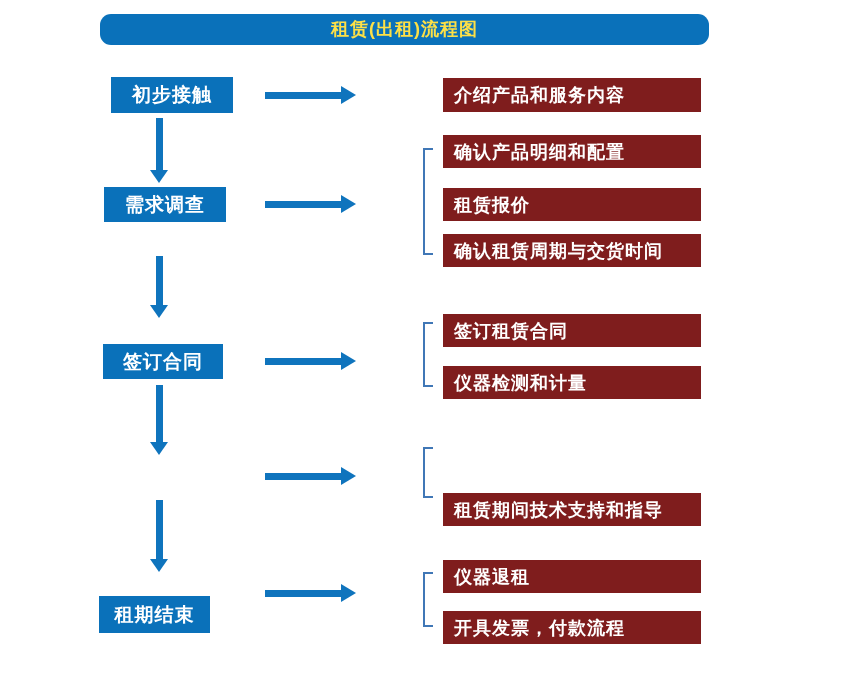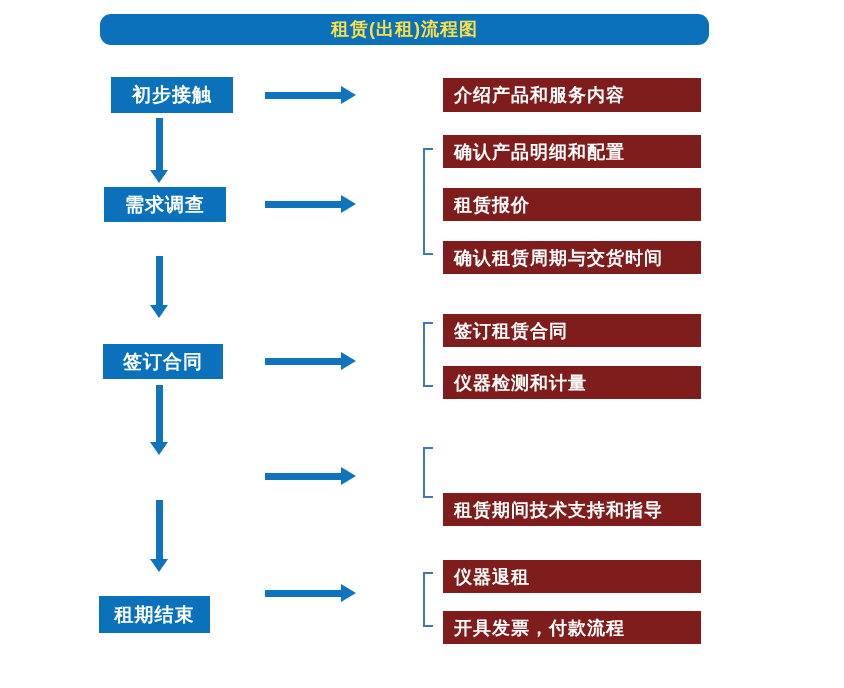--- a/index.html
+++ b/index.html
@@ -144,20 +144,20 @@
   </div>
 
   <div class="bracket" style="top:148px; height:107px;"></div>
   <div class="bracket" style="top:322px; height:65px;"></div>
   <div class="bracket" style="top:447px; height:51px;"></div>
   <div class="bracket" style="top:572px; height:55px;"></div>
 
   <div class="rbox" style="top:78px; height:34px;">介绍产品和服务内容</div>
   <div class="rbox" style="top:135px;">确认产品明细和配置</div>
   <div class="rbox" style="top:188px;">租赁报价</div>
-  <div class="rbox" style="top:241px;">确认租赁周期与交货时间</div>
+  <div class="rbox" style="top:234px;">确认租赁周期与交货时间</div>
   <div class="rbox" style="top:314px;">签订租赁合同</div>
   <div class="rbox" style="top:366px;">仪器检测和计量</div>
   <div class="rbox" style="top:493px;">租赁期间技术支持和指导</div>
   <div class="rbox" style="top:560px;">仪器退租</div>
   <div class="rbox" style="top:611px;">开具发票，付款流程</div>
 
 </div>
 
 </body></html>

